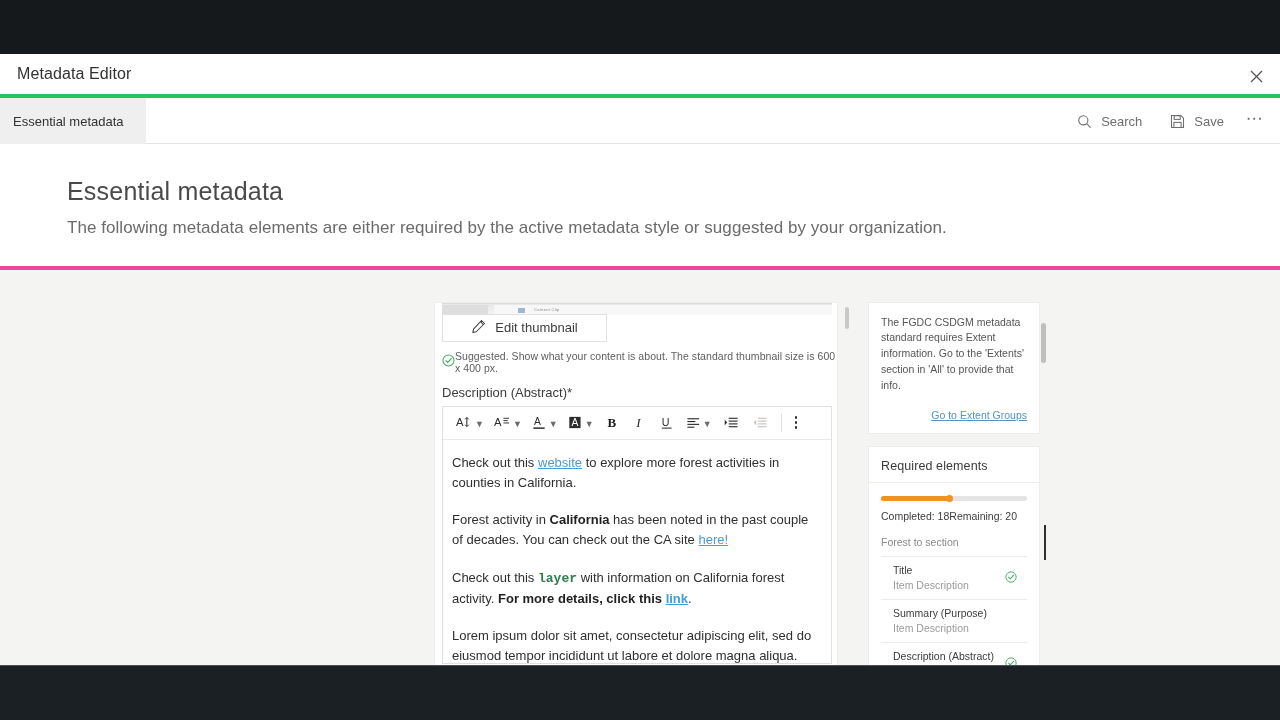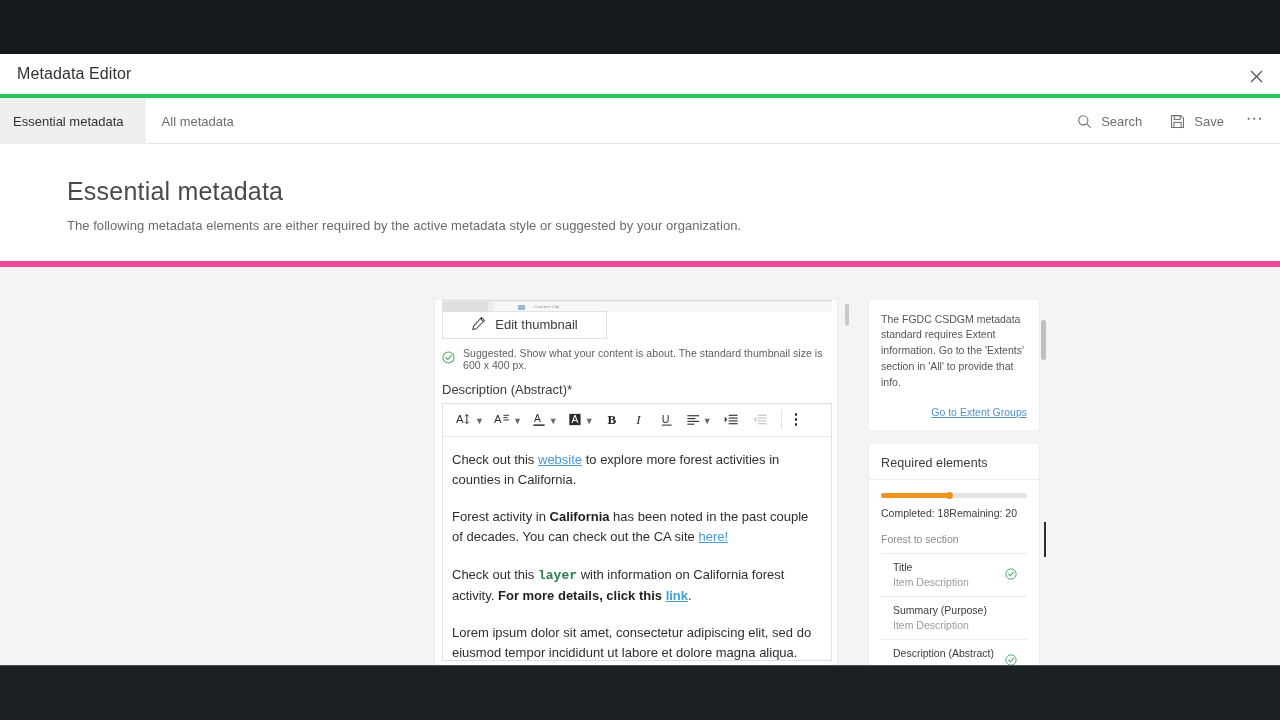--- a/index.html
+++ b/index.html
@@ -80,27 +80,27 @@
 
   
   .pg-header {
     background: #ffffff; padding: 34px 0 28px 67px;
   }
   .pg-header h1 {
     font-size: 25px; font-weight: 400; color: #4a4a4a; letter-spacing: .2px;
     line-height: 1.1;
   }
   .pg-header p {
-    margin-top: 12px; font-size: 13px; color: #6b6b6b; letter-spacing: .05px;
+    margin-top: 12px; font-size: 17px; color: #6b6b6b; letter-spacing: .05px;
   }
 
   
   .canvas {
     position: relative; background: #f4f4f2; height: 414px;
-    border-top: 6px solid #ec4899;
+    border-top: 4px solid #ec4899;
   }
 
   
   .editor-col {
     position: absolute; left: 434px; top: 32px; width: 404px;
     background: #ffffff; height: 370px; overflow: hidden;
     border: 1px solid #f0eeec; border-bottom: none;
   }
   .thumb-strip {
     position: relative; height: 12px; background: #ffffff;
@@ -128,21 +128,21 @@
     font-size: 4px; color: #8a8a8a; letter-spacing: .3px;
   }
   .edit-thumb-btn {
     position: absolute; left: 7px; top: 11px; width: 165px; height: 28px;
     background: #ffffff; border: 1px solid #e4e2df;
     display: flex; align-items: center; justify-content: center; gap: 9px;
     cursor: pointer; font-size: 13px; color: #3c3c3c;
   }
   .suggest-row {
     position: absolute; left: 7px; top: 47px;
-    display: flex; align-items: center; gap: 8px;
+    display: flex; align-items: center; 
   }
   .suggest-row .txt { font-size: 10.5px; color: #5e5e5e; letter-spacing: .05px; }
 
   .field-label {
     position: absolute; left: 7px; top: 82px;
     font-size: 13px; color: #3b3b3b;
   }
 
   .rte {
     position: absolute; left: 7px; top: 103px; width: 390px; height: 258px;
@@ -279,23 +279,20 @@
           <line x1="1" y1="1" x2="12" y2="12" stroke="#555" stroke-width="1.2"></line>
           <line x1="12" y1="1" x2="1" y2="12" stroke="#555" stroke-width="1.2"></line>
         </svg>
       </div>
     </div>
 
     <div class="tabbar">
       <div class="tabs">
         <div class="tab active">
           <span>Essential metadata</span>
-        </div>
-        <div class="tab">
-          <span>All metadata</span>
         </div>
       </div>
 
       <div class="tb-actions">
         <div class="tb-btn">
           <span class="ic">
             <svg width="15" height="15" viewBox="0 0 15 15">
               <circle cx="6.3" cy="6.3" r="4.6" fill="none" stroke="#6e6e6e" stroke-width="1.1"></circle>
               <line x1="9.8" y1="9.8" x2="13.6" y2="13.6" stroke="#6e6e6e" stroke-width="1.1"></line>
             </svg>

